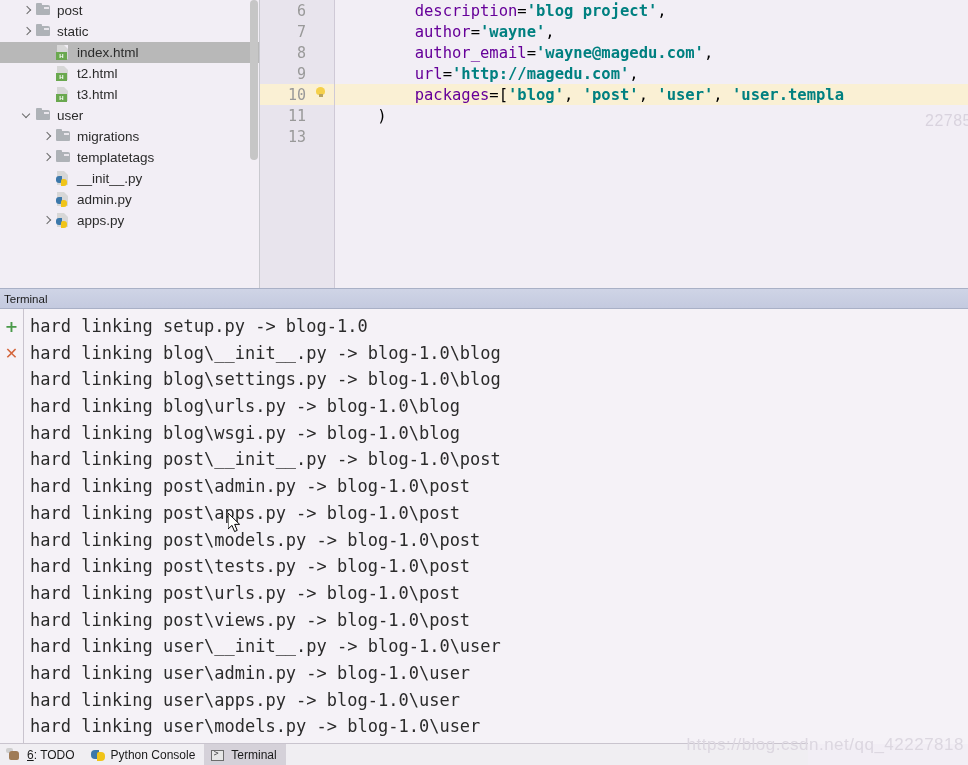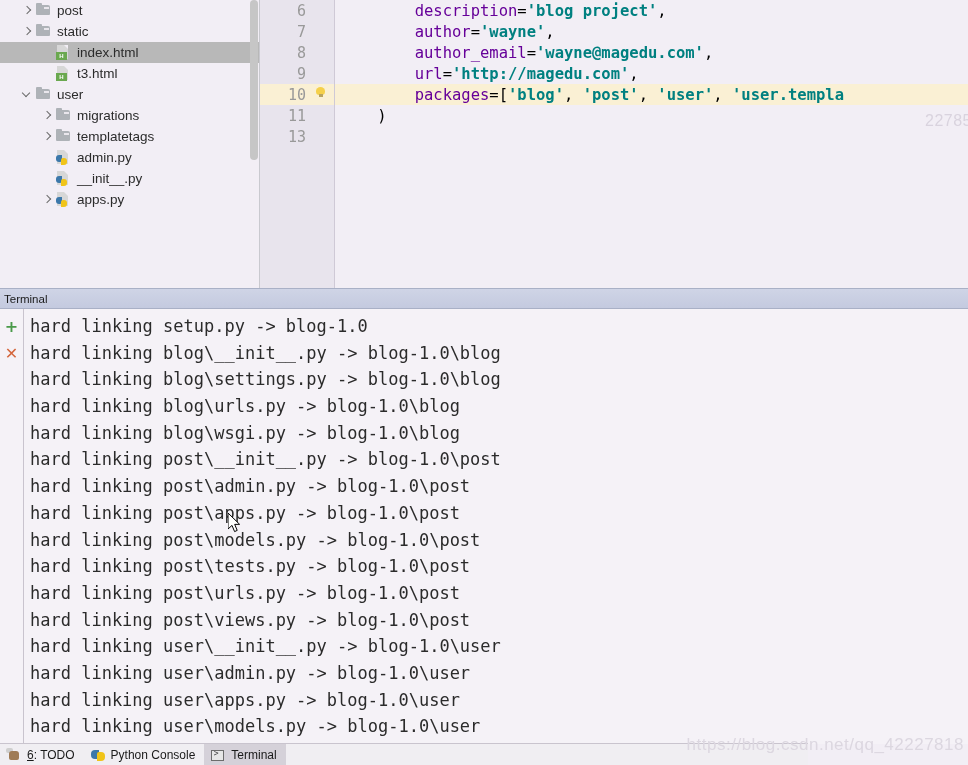--- a/index.html
+++ b/index.html
@@ -499,20 +499,29 @@
             </div>
             <span class="tree-label">index.html</span>
           </div>
           <div class="tree-row">
             <div style="flex: 0 0 40px; width: 40px;"></div>
             <div class="tw-arrow "></div>
             <div class="ic ic-html">
               <div class="pg"></div>
               <div class="tag">H</div>
             </div>
+            <span class="tree-label">t2.html</span>
+          </div>
+          <div class="tree-row">
+            <div style="flex: 0 0 40px; width: 40px;"></div>
+            <div class="tw-arrow "></div>
+            <div class="ic ic-html">
+              <div class="pg"></div>
+              <div class="tag">H</div>
+            </div>
             <span class="tree-label">t3.html</span>
           </div>
           <div class="tree-row">
             <div style="flex: 0 0 20px; width: 20px;"></div>
             <div class="tw-arrow down"></div>
             <div class="ic ic-folder">
               <div class="fold-tab"></div>
             </div>
             <span class="tree-label">user</span>
           </div>
@@ -533,31 +542,31 @@
             <span class="tree-label">templatetags</span>
           </div>
           <div class="tree-row">
             <div style="flex: 0 0 40px; width: 40px;"></div>
             <div class="tw-arrow "></div>
             <div class="ic ic-py">
               <div class="pg"></div>
               <div class="sn-b"></div>
               <div class="sn-y"></div>
             </div>
-            <span class="tree-label">admin.py</span>
+            <span class="tree-label">__init__.py</span>
           </div>
           <div class="tree-row">
             <div style="flex: 0 0 40px; width: 40px;"></div>
             <div class="tw-arrow "></div>
             <div class="ic ic-py">
               <div class="pg"></div>
               <div class="sn-b"></div>
               <div class="sn-y"></div>
             </div>
-            <span class="tree-label">__init__.py</span>
+            <span class="tree-label">admin.py</span>
           </div>
           <div class="tree-row">
             <div style="flex: 0 0 40px; width: 40px;"></div>
             <div class="tw-arrow right"></div>
             <div class="ic ic-py">
               <div class="pg"></div>
               <div class="sn-b"></div>
               <div class="sn-y"></div>
             </div>
             <span class="tree-label">apps.py</span>

